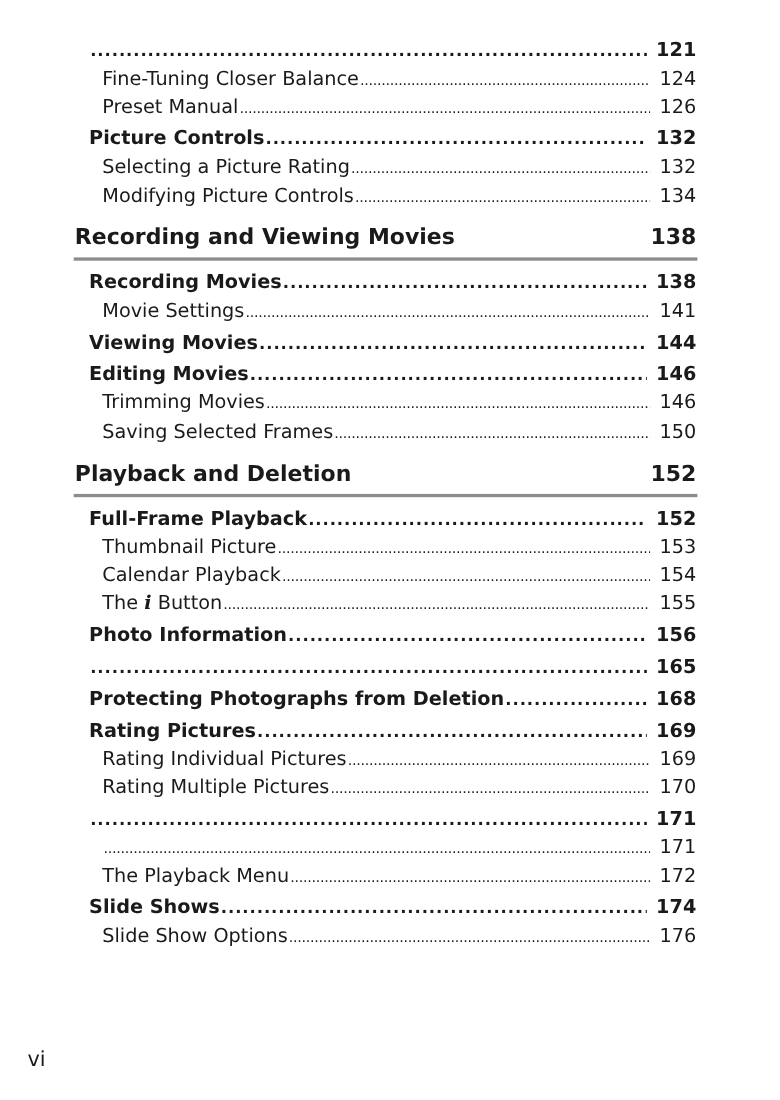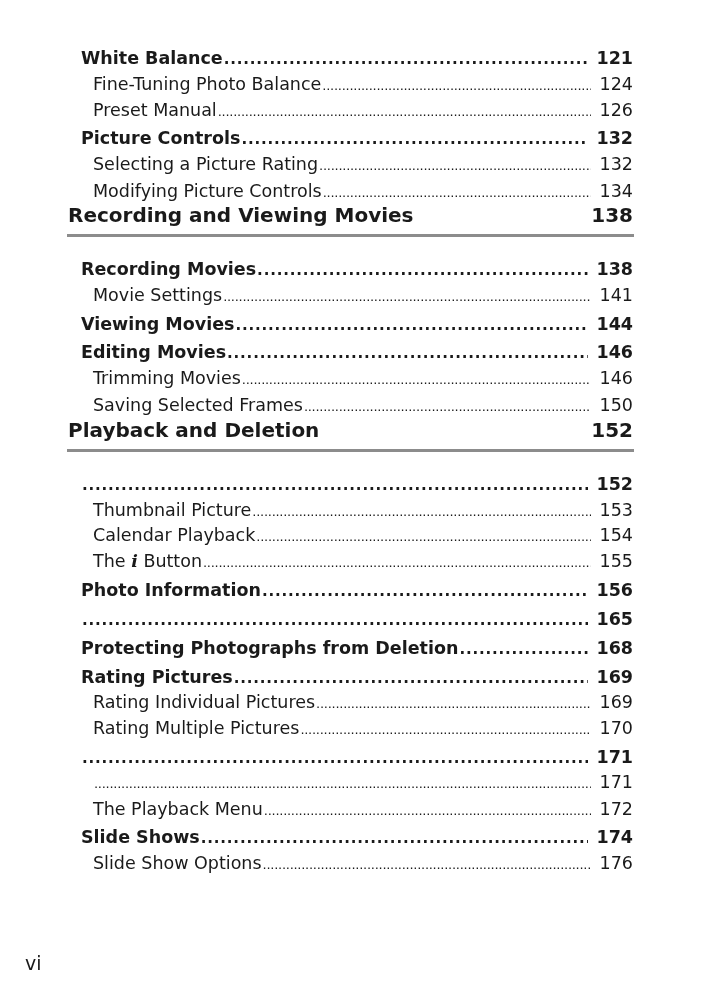--- a/index.html
+++ b/index.html
@@ -3,43 +3,42 @@
 <meta charset="utf-8">
 <style>
   html, body { margin: 0; padding: 0; background: #ffffff; }
   body { width: 709px; height: 1000px; position: relative; overflow: hidden;
          font-family: "DejaVu Sans", "Liberation Sans", sans-serif; color: #1a1a1a; }
   .toc { position: absolute; left: 0; top: 0; width: 709px; }
   .row { position: absolute; display: flex; align-items: baseline; right: 76px; white-space: nowrap; }
   .row .label { flex: 0 0 auto; }
   .row .leader { flex: 1 1 auto; overflow: hidden; margin: 0 8px 0 1px; letter-spacing: 0.5px; }
   .row .leader::before { content: ". . . . . . . . . . . . . . . . . . . . . . . . . . . . . . . . . . . . . . . . . . . . . . . . . . . . . . . . . . . . . . . . . . . . . . . . . . . . . . . . . . . . . . . . . . . . . . . . . . . . . . . . . . . . . . . . . . . . . . . . . . . . . . . . . . . . . . . . . . . . . . . . . . . . . . . . . . . . . . . . ."; letter-spacing: -2.2px; }
-  .row .page { flex: 0 0 auto; min-width: 34px; text-align: right; margin-top: 12px; }
+  .row .page { flex: 0 0 auto; min-width: 34px; text-align: right; }
   .lvl1 { left: 81px; font-weight: bold; font-size: 17.5px; }
   .lvl2 { left: 93px; font-size: 17.5px; font-weight: normal; }
   .lvl2 .leader { font-size: 13px; }
   .lvl1 .leader { font-size: 15px; }
   .chapter { position: absolute; left: 68px; right: 76px; display: flex; justify-content: space-between;
              font-weight: bold; font-size: 20px; }
   .rule { position: absolute; left: 67px; width: 567px; height: 3px; background: #8c8c8c; }
   .italic-i { font-family: "DejaVu Serif", "Liberation Serif", serif; font-style: italic; font-weight: bold; }
   .folio { position: absolute; left: 25px; top: 952px; font-size: 19px; }
 </style>
 </head>
 <body>
 
 <div class="toc">
 
   <div class="row lvl1" style="top:36px">
-    <span class="label">White Balance</span>
     <span class="leader"></span>
     <span class="page">121</span>
   </div>
   <div class="row lvl2" style="top:62px">
-    <span class="label">Fine-Tuning Photo Balance</span>
+    <span class="label">Fine-Tuning Closer Balance</span>
     <span class="leader"></span>
     <span class="page">124</span>
   </div>
   <div class="row lvl2" style="top:88px">
     <span class="label">Preset Manual</span>
     <span class="leader"></span>
     <span class="page">126</span>
   </div>
   <div class="row lvl1" style="top:116px">
     <span class="label">Picture Controls</span>
@@ -94,20 +93,21 @@
     <span class="page">150</span>
   </div>
 
   <div class="chapter" style="top:418px">
     <span>Playback and Deletion</span>
     <span>152</span>
   </div>
   <div class="rule" style="top:449px"></div>
 
   <div class="row lvl1" style="top:462px">
+    <span class="label">Full-Frame Playback</span>
     <span class="leader"></span>
     <span class="page">152</span>
   </div>
   <div class="row lvl2" style="top:488px">
     <span class="label">Thumbnail Picture</span>
     <span class="leader"></span>
     <span class="page">153</span>
   </div>
   <div class="row lvl2" style="top:513px">
     <span class="label">Calendar Playback</span>

